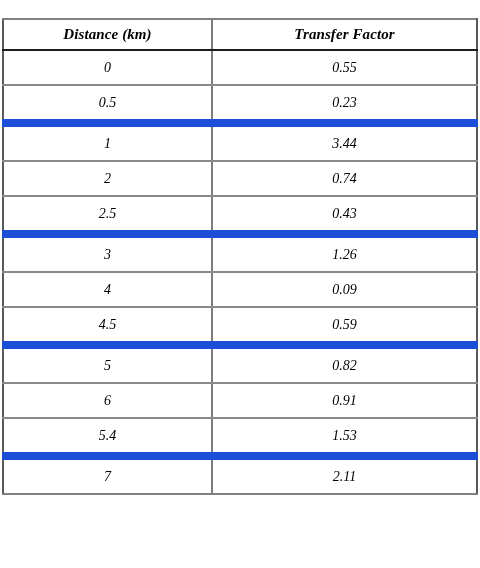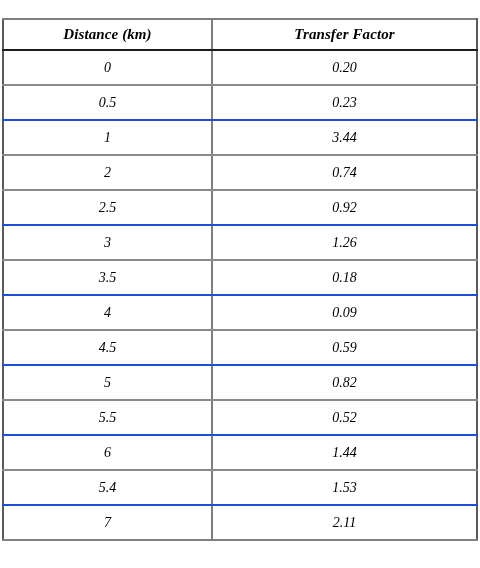--- a/index.html
+++ b/index.html
@@ -61,21 +61,21 @@
     text-align: center;
     vertical-align: middle;
     padding: 0;
   }
 
   tbody td.cell-distance {
     border-right: 2px solid #7d7d7d;
   }
 
   
-  tbody tr.rule-dark  > td { border-bottom: 2px solid #1d4ed8; }
+  tbody tr.rule-dark  > td { border-bottom: 8px solid #1d4ed8; }
   tbody tr.rule-light > td { border-bottom: 2px solid #8a8a8a; }
   tbody tr.rule-last  > td { border-bottom: none; }
 </style>
 </head>
 <body>
 
 <div class="table-wrap">
   <table class="data-table">
     <colgroup>
       <col class="col-distance">
@@ -83,65 +83,57 @@
     </colgroup>
     <thead>
       <tr>
         <th class="cell-distance">Distance (km)</th>
         <th class="cell-factor">Transfer Factor</th>
       </tr>
     </thead>
     <tbody id="table-body">
         <tr class="rule-light">
           <td class="cell-distance">0</td>
-          <td class="cell-factor">0.20</td>
+          <td class="cell-factor">0.55</td>
         </tr>
         <tr class="rule-dark">
           <td class="cell-distance">0.5</td>
           <td class="cell-factor">0.23</td>
         </tr>
         <tr class="rule-light">
           <td class="cell-distance">1</td>
           <td class="cell-factor">3.44</td>
         </tr>
         <tr class="rule-light">
           <td class="cell-distance">2</td>
           <td class="cell-factor">0.74</td>
         </tr>
         <tr class="rule-dark">
           <td class="cell-distance">2.5</td>
-          <td class="cell-factor">0.92</td>
+          <td class="cell-factor">0.43</td>
         </tr>
         <tr class="rule-light">
           <td class="cell-distance">3</td>
           <td class="cell-factor">1.26</td>
-        </tr>
-        <tr class="rule-dark">
-          <td class="cell-distance">3.5</td>
-          <td class="cell-factor">0.18</td>
         </tr>
         <tr class="rule-light">
           <td class="cell-distance">4</td>
           <td class="cell-factor">0.09</td>
         </tr>
         <tr class="rule-dark">
           <td class="cell-distance">4.5</td>
           <td class="cell-factor">0.59</td>
         </tr>
         <tr class="rule-light">
           <td class="cell-distance">5</td>
           <td class="cell-factor">0.82</td>
         </tr>
-        <tr class="rule-dark">
-          <td class="cell-distance">5.5</td>
-          <td class="cell-factor">0.52</td>
-        </tr>
         <tr class="rule-light">
           <td class="cell-distance">6</td>
-          <td class="cell-factor">1.44</td>
+          <td class="cell-factor">0.91</td>
         </tr>
         <tr class="rule-dark">
           <td class="cell-distance">5.4</td>
           <td class="cell-factor">1.53</td>
         </tr>
         <tr class="rule-last">
           <td class="cell-distance">7</td>
           <td class="cell-factor">2.11</td>
         </tr>
       </tbody>

